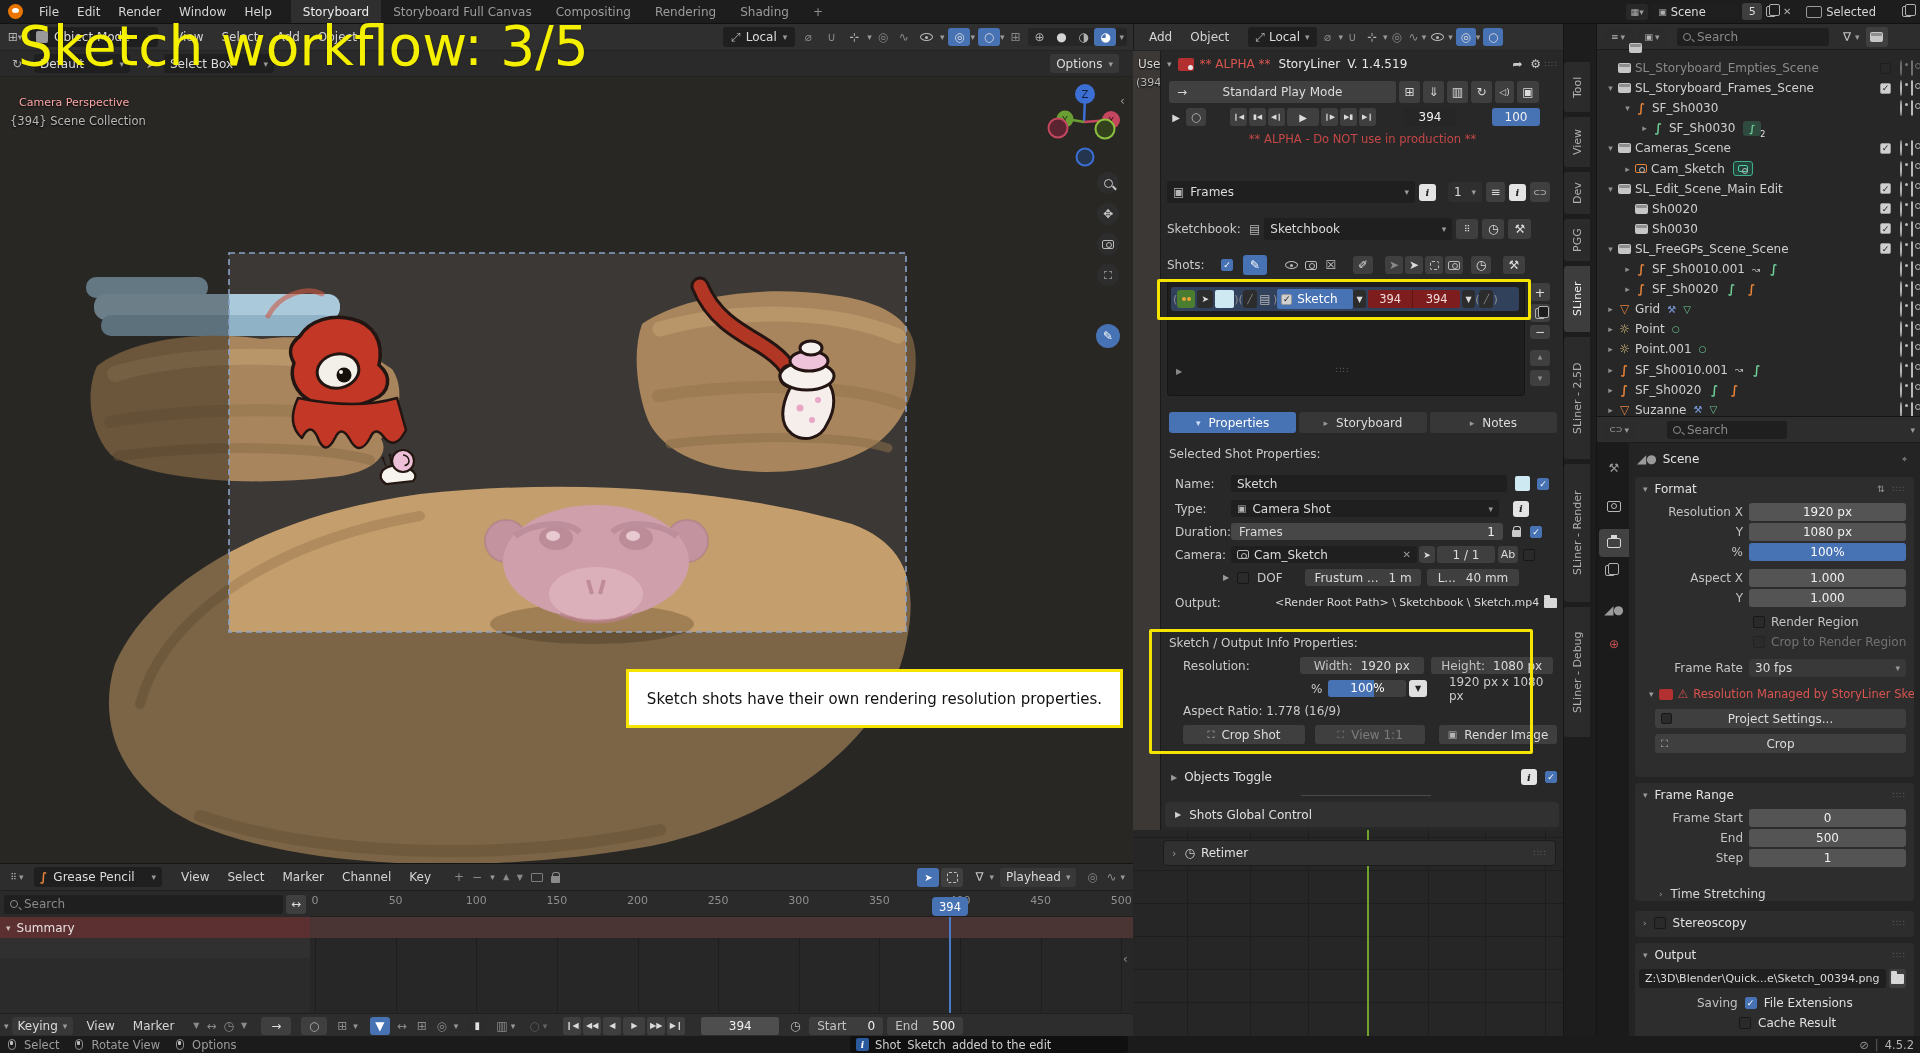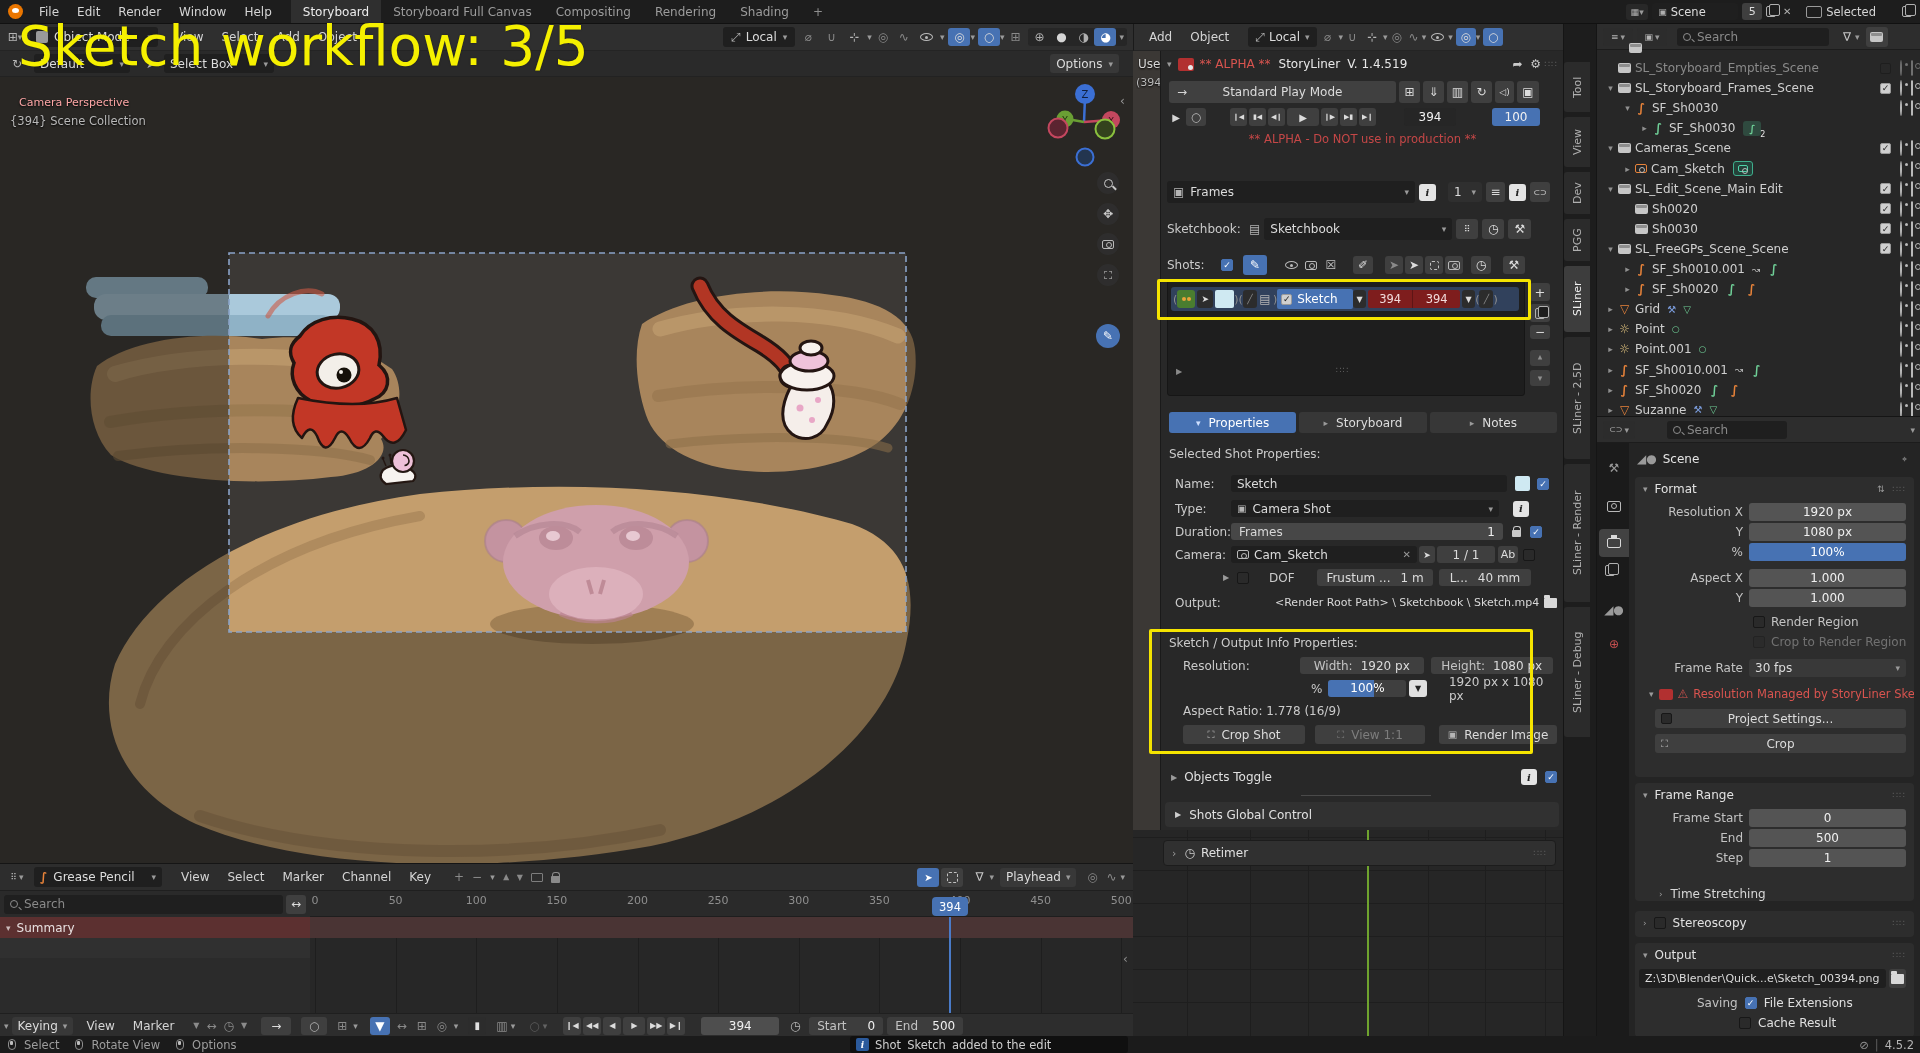--- a/index.html
+++ b/index.html
@@ -520,21 +520,21 @@
             <span class="cv" style="font-size:10px">✕</span>
           </div>
         <span class="btn" style="width:16px;height:17px;margin-left:2px;font-size:9px">➤</span>
         <span class="btn" style="width:58px;height:17px;margin-left:2px">1 / 1</span>
         <span class="btn" style="width:20px;height:17px;margin-left:3px;font-size:11px">Ab</span>
         <span class="chk" style="margin-left:5px"></span>
       </div>
       <div class="abs row" style="left:14px;top:518px;width:382px;height:17px">
         <span class="cv" style="font-size:8px;width:14px;margin-left:48px">▶</span>
         <span class="chk"></span>
-        <span class="sl-lab" style="margin-left:20px;width:36px">DOF</span>
+        <span class="sl-lab" style="margin-left:8px;width:36px">DOF</span>
         <div class="btn" style="width:116px;height:17px;margin-left:12px;gap:10px">
             <span>Frustum ...</span>
             <span>1 m</span>
           </div>
         <div class="btn" style="width:92px;height:17px;margin-left:6px;gap:10px">
             <span>L...</span>
             <span>40 mm</span>
           </div>
       </div>
       <div class="abs row" style="left:14px;top:543px;width:382px;height:17px">
@@ -1187,14 +1187,17 @@
     <div class="abs row" style="right:6px;top:0;height:17px;gap:6px">
       <span style="color:#8d8d8d">⊘</span>
       <span style="color:#5d5d5d">|</span>
       <span style="color:#b5b5b5">4.5.2</span>
     </div>
   </div>
 
   <div class="abs" style="left:18px;top:14px;font-size:55px;color:#f5f000;z-index:50;text-shadow:0 0 2px rgba(0,0,0,.35)">Sketch workflow: 3/5</div>
   <div class="abs" style="left:1157px;top:279px;width:374px;height:41px;border:3px solid #f5e400;border-radius:2px;z-index:40"></div>
   <div class="abs" style="left:1149px;top:629px;width:384px;height:125px;border:3px solid #f5e400;border-radius:2px;z-index:40"></div>
+  <div class="abs" style="left:626px;top:669px;width:497px;height:59px;background:#ffffff;border:3px solid #f5e400;z-index:45;display:flex;align-items:center;justify-content:center">
+    <span style="color:#111;font-size:15px;font-family:'DejaVu Sans','Liberation Sans',sans-serif">Sketch shots have their own rendering resolution properties.</span>
+  </div>
 
 </div>
 
 </body></html>

